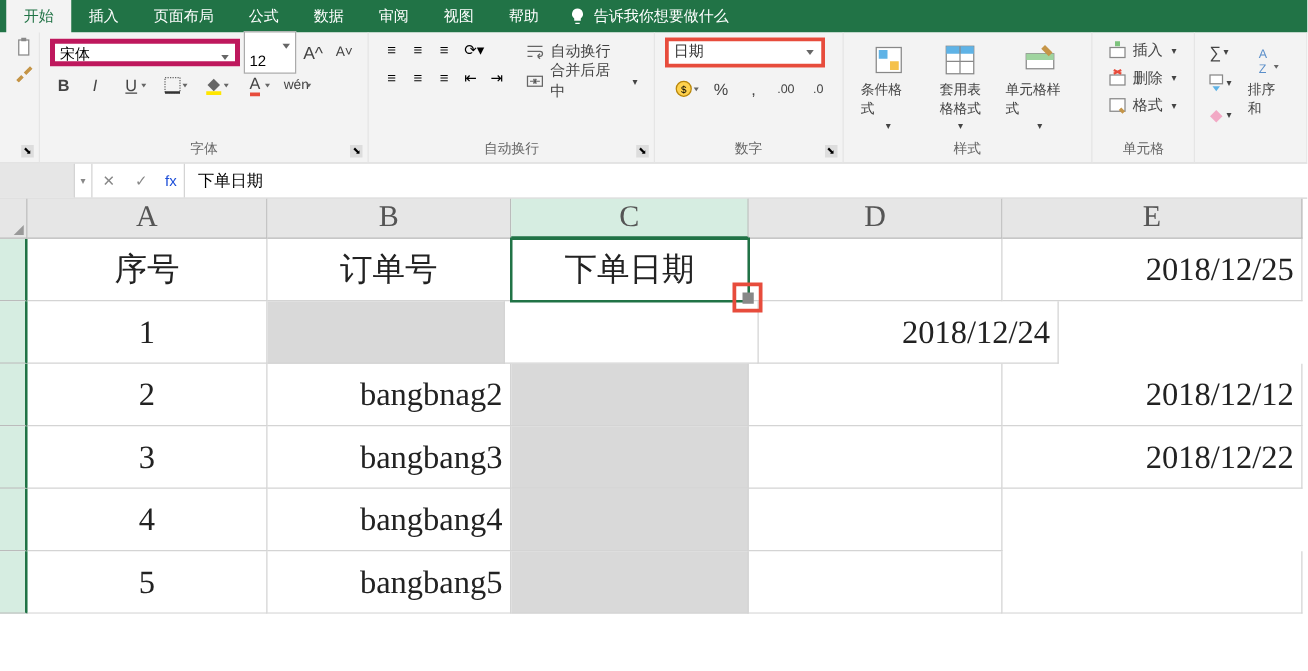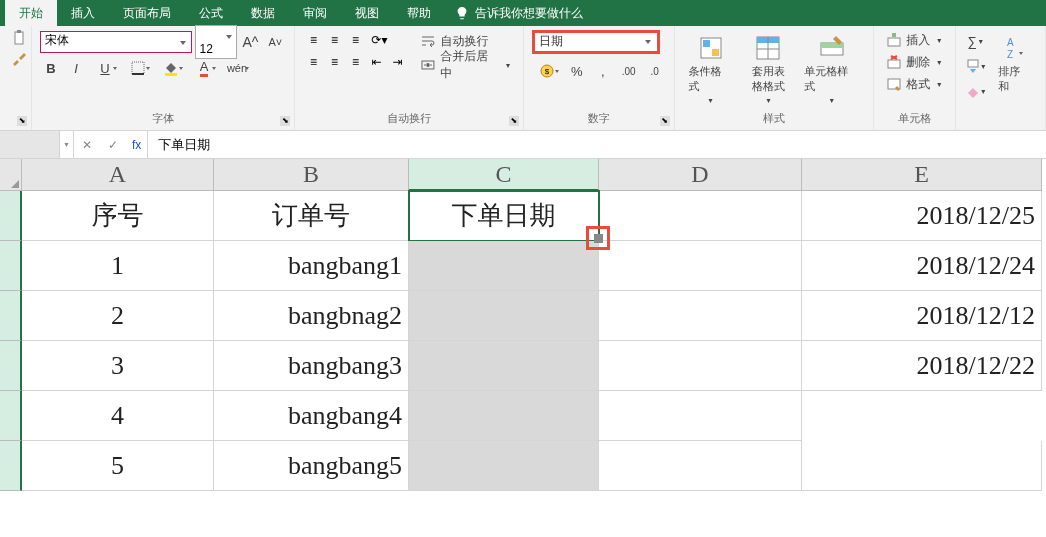--- a/index.html
+++ b/index.html
@@ -19,21 +19,21 @@
     .ribbon-group-label { text-align: center; font-size: 11px; color: #666; padding: 2px 0; }
     .ribbon-launcher { position: absolute; right: 4px; bottom: 4px; width: 10px; height: 10px; background: #ddd; font-size: 8px; text-align: center; line-height: 10px; cursor: pointer; }
     
     
     .clipboard { width: 32px; }
     .paste-icon { width: 22px; height: 70px; display: flex; flex-direction: column; align-items: center; gap: 4px; }
     
     
     .font-group { min-width: 235px; }
     .font-row { display: flex; align-items: center; gap: 3px; height: 24px; }
-    .font-select { height: 22px; border: 1px solid #be185d; background: #fff; font-size: 12px; padding: 0 4px; width: 152px; position: relative; cursor: pointer; }
+    .font-select { height: 22px; border: 4px solid #be185d; background: #fff; font-size: 12px; padding: 0 4px; width: 152px; position: relative; cursor: pointer; }
     .font-select::after { content: ''; position: absolute; right: 5px; top: 9px; border-left: 3px solid transparent; border-right: 3px solid transparent; border-top: 4px solid #666; }
     .size-select { width: 42px; height: 22px; border: 1px solid #ababab; background: #fff; font-size: 12px; padding: 16px 4px; position: relative; cursor: pointer; }
     .size-select::after { content: ''; position: absolute; right: 4px; top: 9px; border-left: 3px solid transparent; border-right: 3px solid transparent; border-top: 4px solid #666; }
     .font-btn { width: 22px; height: 22px; display: flex; align-items: center; justify-content: center; cursor: pointer; font-size: 13px; color: #444; }
     .font-btn.with-drop { width: 30px; position: relative; }
     .font-btn.with-drop::after { content: ''; position: absolute; right: 3px; top: 10px; border-left: 2px solid transparent; border-right: 2px solid transparent; border-top: 3px solid #666; }
     
     
     .align-group { min-width: 220px; }
     .align-icon { width: 20px; height: 20px; display: flex; align-items: center; justify-content: center; cursor: pointer; }
@@ -360,21 +360,20 @@
             <div class="fill-handle-inner"></div>
           </div>
       </div>
       <div class="cell col-d-c" data="" i="sheet.headers.d"></div>
       <div class="cell col-e-c right">2018/12/25</div>
     </div>
 
     <div class="row">
       <div class="row-h sel"></div>
       <div class="cell col-a-c center">1</div>
-      <div class="cell col-b-c right">bangbang1</div>
       <div class="cell col-c-c selbg"></div>
       <div class="cell col-d-c"></div>
       <div class="cell col-e-c right">2018/12/24</div>
     </div>
 
     <div class="row">
       <div class="row-h sel"></div>
       <div class="cell col-a-c center">2</div>
       <div class="cell col-b-c right">bangbnag2</div>
       <div class="cell col-c-c selbg"></div>

